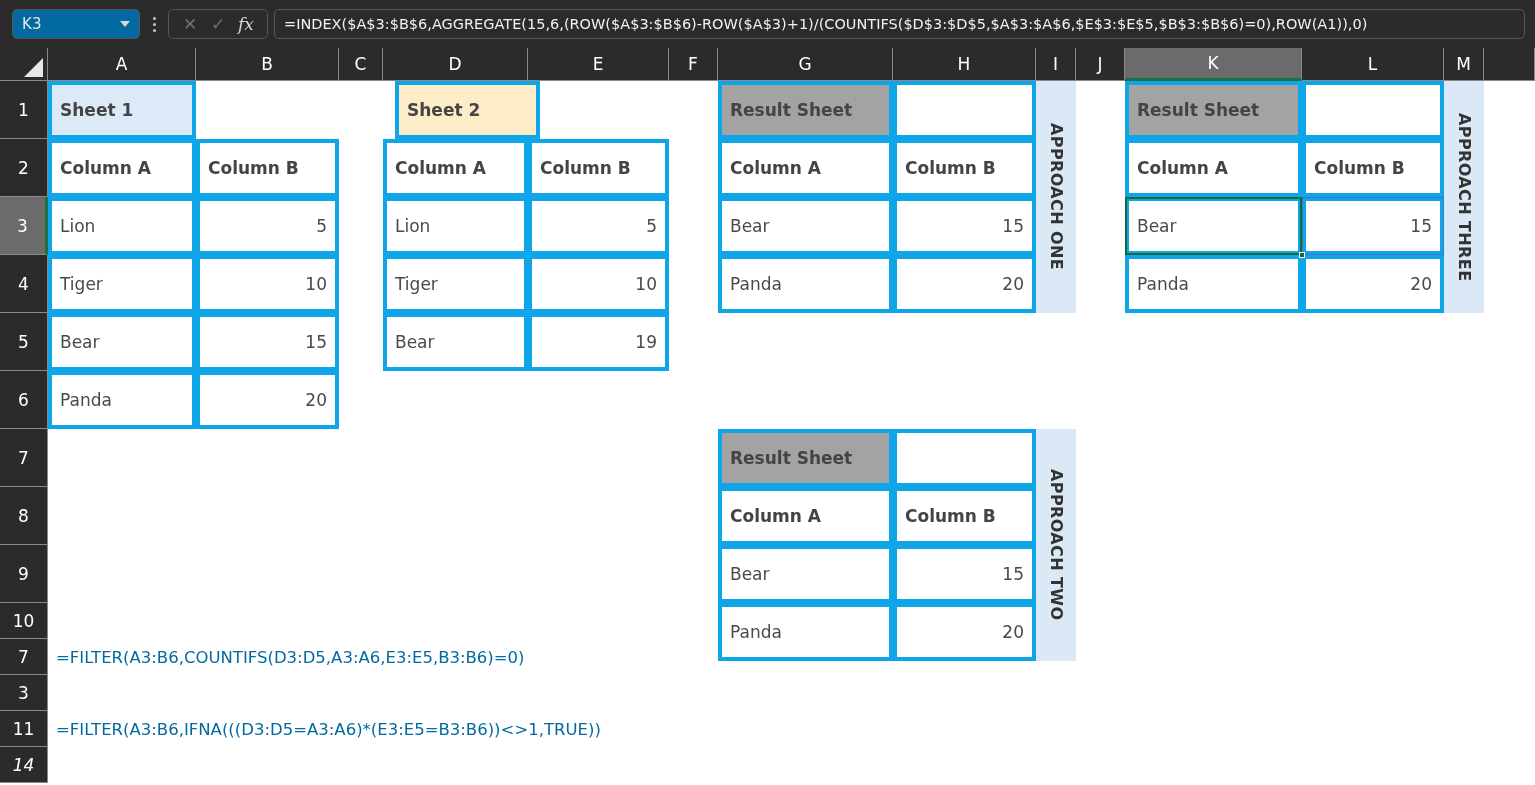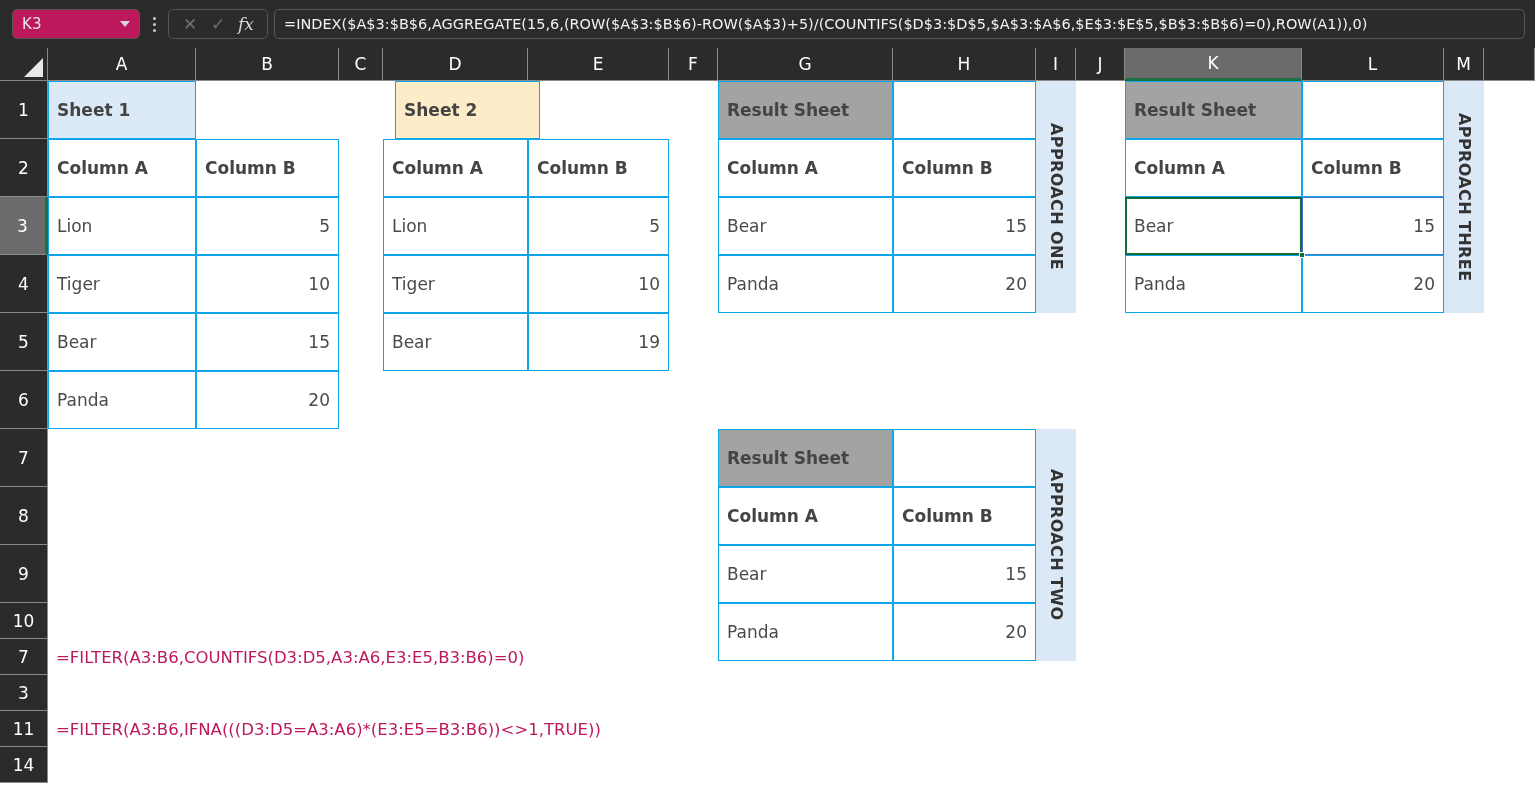--- a/index.html
+++ b/index.html
@@ -26,21 +26,21 @@
     align-items: center;
     box-sizing: border-box;
     padding: 0 4px;
   }
   .name-box {
     width: 128px;
     height: 30px;
     margin-left: 8px;
     border: 1px solid #565656;
     border-radius: 5px;
-    background: #be185d;
+    background: #0369a1;
     display: flex;
     align-items: center;
     justify-content: space-between;
     padding: 0 9px;
     box-sizing: border-box;
   }
   .name-box-text {
     color: #e6e6e6;
     font-size: 15px;
     letter-spacing: .2px;
@@ -165,39 +165,39 @@
     display: flex;
     align-items: center;
     font-size: 17px;
     color: #4a4a4a;
     padding: 0 8px;
     overflow: hidden;
     white-space: nowrap;
   }
   .cell.b { font-weight: bold; color: #444; }
   .cell.r { justify-content: flex-end; }
-  .cell.bordered { border: 1px solid #0ea5e9; }
+  .cell.bordered { border: 4px solid #0ea5e9; }
   .cell.hdr-blue   { background: #dceaf7; }
   .cell.hdr-orange { background: #fdecc8; margin-left: 12px; }
   .cell.hdr-green  { background: #a3a3a3; }
   .cell.vert {
     background: #dbe8f5;
     writing-mode: vertical-rl;
     justify-content: center;
     align-items: center;
     font-weight: bold;
     font-size: 16px;
     color: #333;
     letter-spacing: .4px;
     padding: 0;
   }
   .cell.plain-text {
     border: none;
     font-size: 16.5px;
-    color: #be185d;
+    color: #0369a1;
   }
   
   .sel-box {
     position: absolute;
     border: 2px solid #136a3a;
     box-sizing: border-box;
     pointer-events: none;
   }
   .sel-handle {
     position: absolute;
@@ -226,21 +226,21 @@
     <div class="kebab">
         <i></i>
         <i></i>
         <i></i>
       </div>
     <div class="fx-group">
       <div class="fx-btn">✕</div>
       <div class="fx-btn">✓</div>
       <div class="fx-btn fx-label">fx</div>
     </div>
-    <div class="formula-input">=INDEX($A$3:$B$6,AGGREGATE(15,6,(ROW($A$3:$B$6)-ROW($A$3)+5)/(COUNTIFS($D$3:$D$5,$A$3:$A$6,$E$3:$E$5,$B$3:$B$6)=0),ROW(A1)),0)</div>
+    <div class="formula-input">=INDEX($A$3:$B$6,AGGREGATE(15,6,(ROW($A$3:$B$6)-ROW($A$3)+1)/(COUNTIFS($D$3:$D$5,$A$3:$A$6,$E$3:$E$5,$B$3:$B$6)=0),ROW(A1)),0)</div>
   </div>
 
   <div class="grid-wrap">
 
     <div class="corner">
       <span class="tri"></span>
     </div>
 
     <div class="col-head" style="left:48px;   top:0; width:148px; height:33px;">A</div>
     <div class="col-head" style="left:196px;  top:0; width:143px; height:33px;">B</div>
@@ -263,21 +263,21 @@
     <div class="row-head" style="left:0; top:207px; width:48px; height:58px;">4</div>
     <div class="row-head" style="left:0; top:265px; width:48px; height:58px;">5</div>
     <div class="row-head" style="left:0; top:323px; width:48px; height:58px;">6</div>
     <div class="row-head" style="left:0; top:381px; width:48px; height:58px;">7</div>
     <div class="row-head" style="left:0; top:439px; width:48px; height:58px;">8</div>
     <div class="row-head" style="left:0; top:497px; width:48px; height:58px;">9</div>
     <div class="row-head" style="left:0; top:555px; width:48px; height:36px;">10</div>
     <div class="row-head" style="left:0; top:591px; width:48px; height:36px;">7</div>
     <div class="row-head" style="left:0; top:627px; width:48px; height:36px;">3</div>
     <div class="row-head" style="left:0; top:663px; width:48px; height:36px;">11</div>
-    <div class="row-head" style="left:0; top:699px; width:48px; height:36px;">14</div>
+    <div class="row-head" style="left:0; top:699px; width:48px; height:36px;font-style:italic;">14</div>
 
     <div class="cellarea">
 
       <div class="cell b bordered hdr-blue" style="left:0px; top:0px; width:148px; height:58px;">Sheet 1</div>
 
       <div class="cell b bordered" style="left:0px;   top:58px;  width:148px; height:58px;">Column A</div>
       <div class="cell b bordered" style="left:148px; top:58px;  width:143px; height:58px;">Column B</div>
 
       <div class="cell bordered" style="left:0px;   top:116px; width:148px; height:58px;">Lion</div>
       <div class="cell bordered r" style="left:148px; top:116px; width:143px; height:58px;">5</div>

